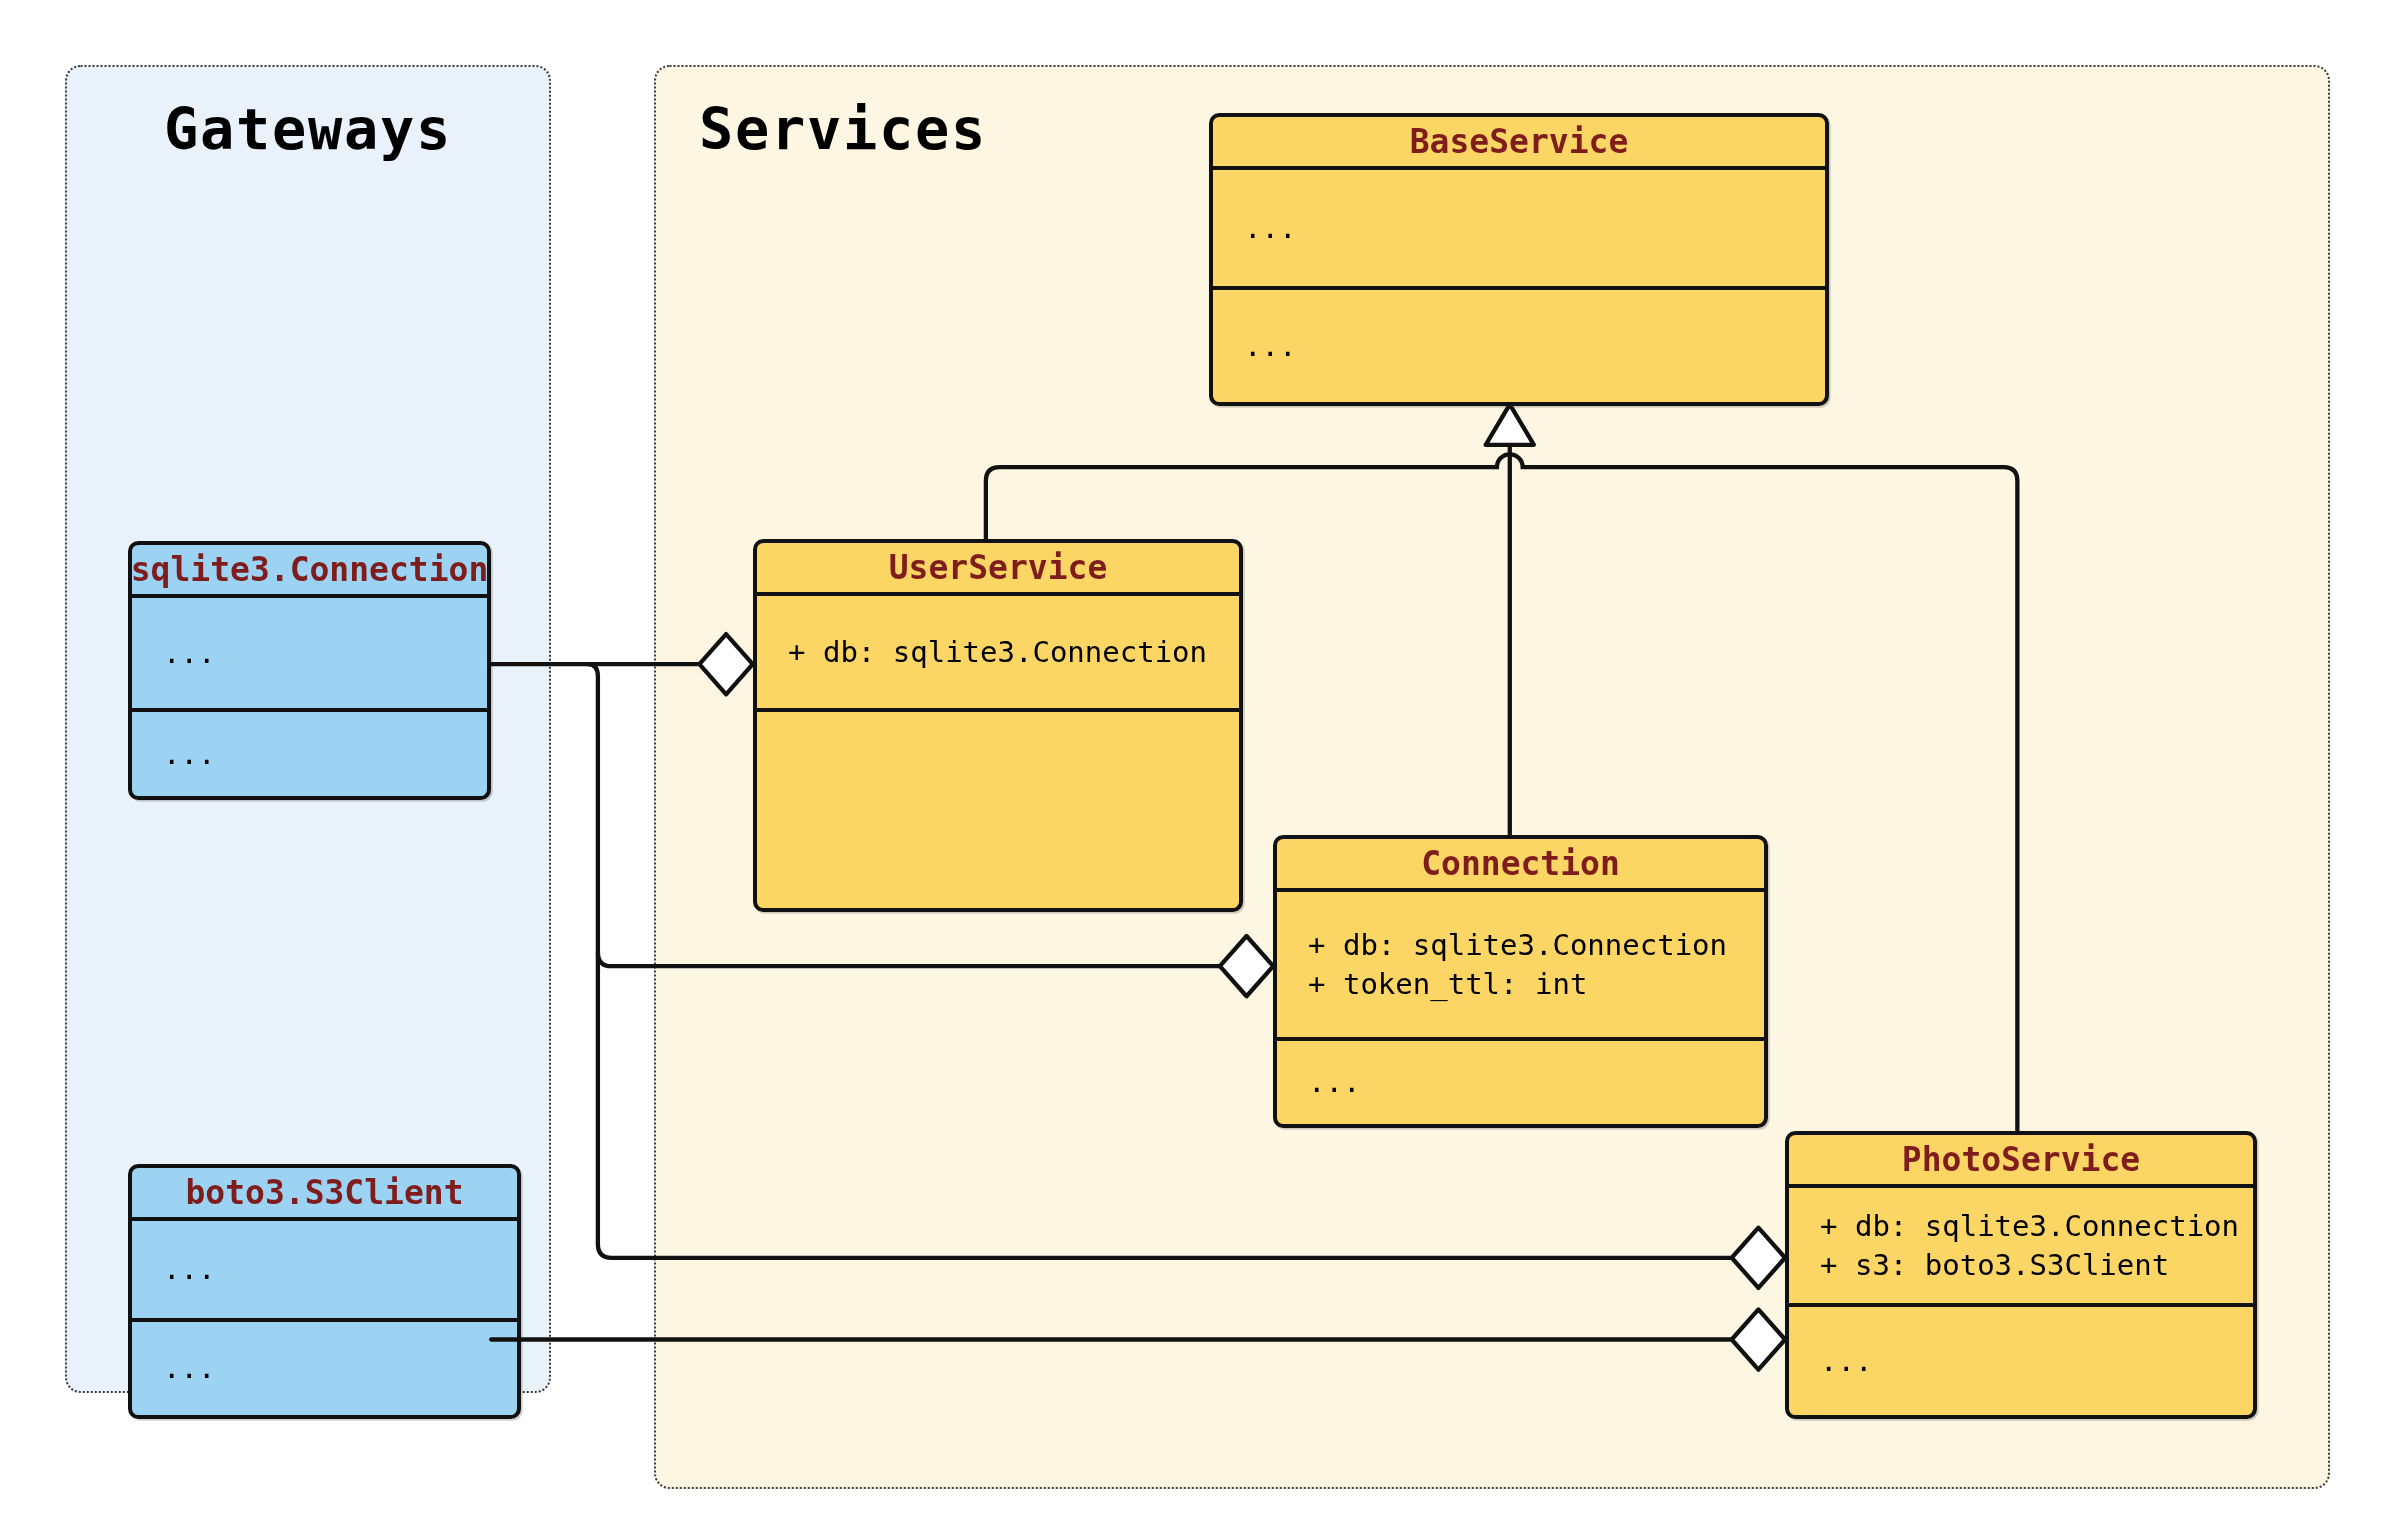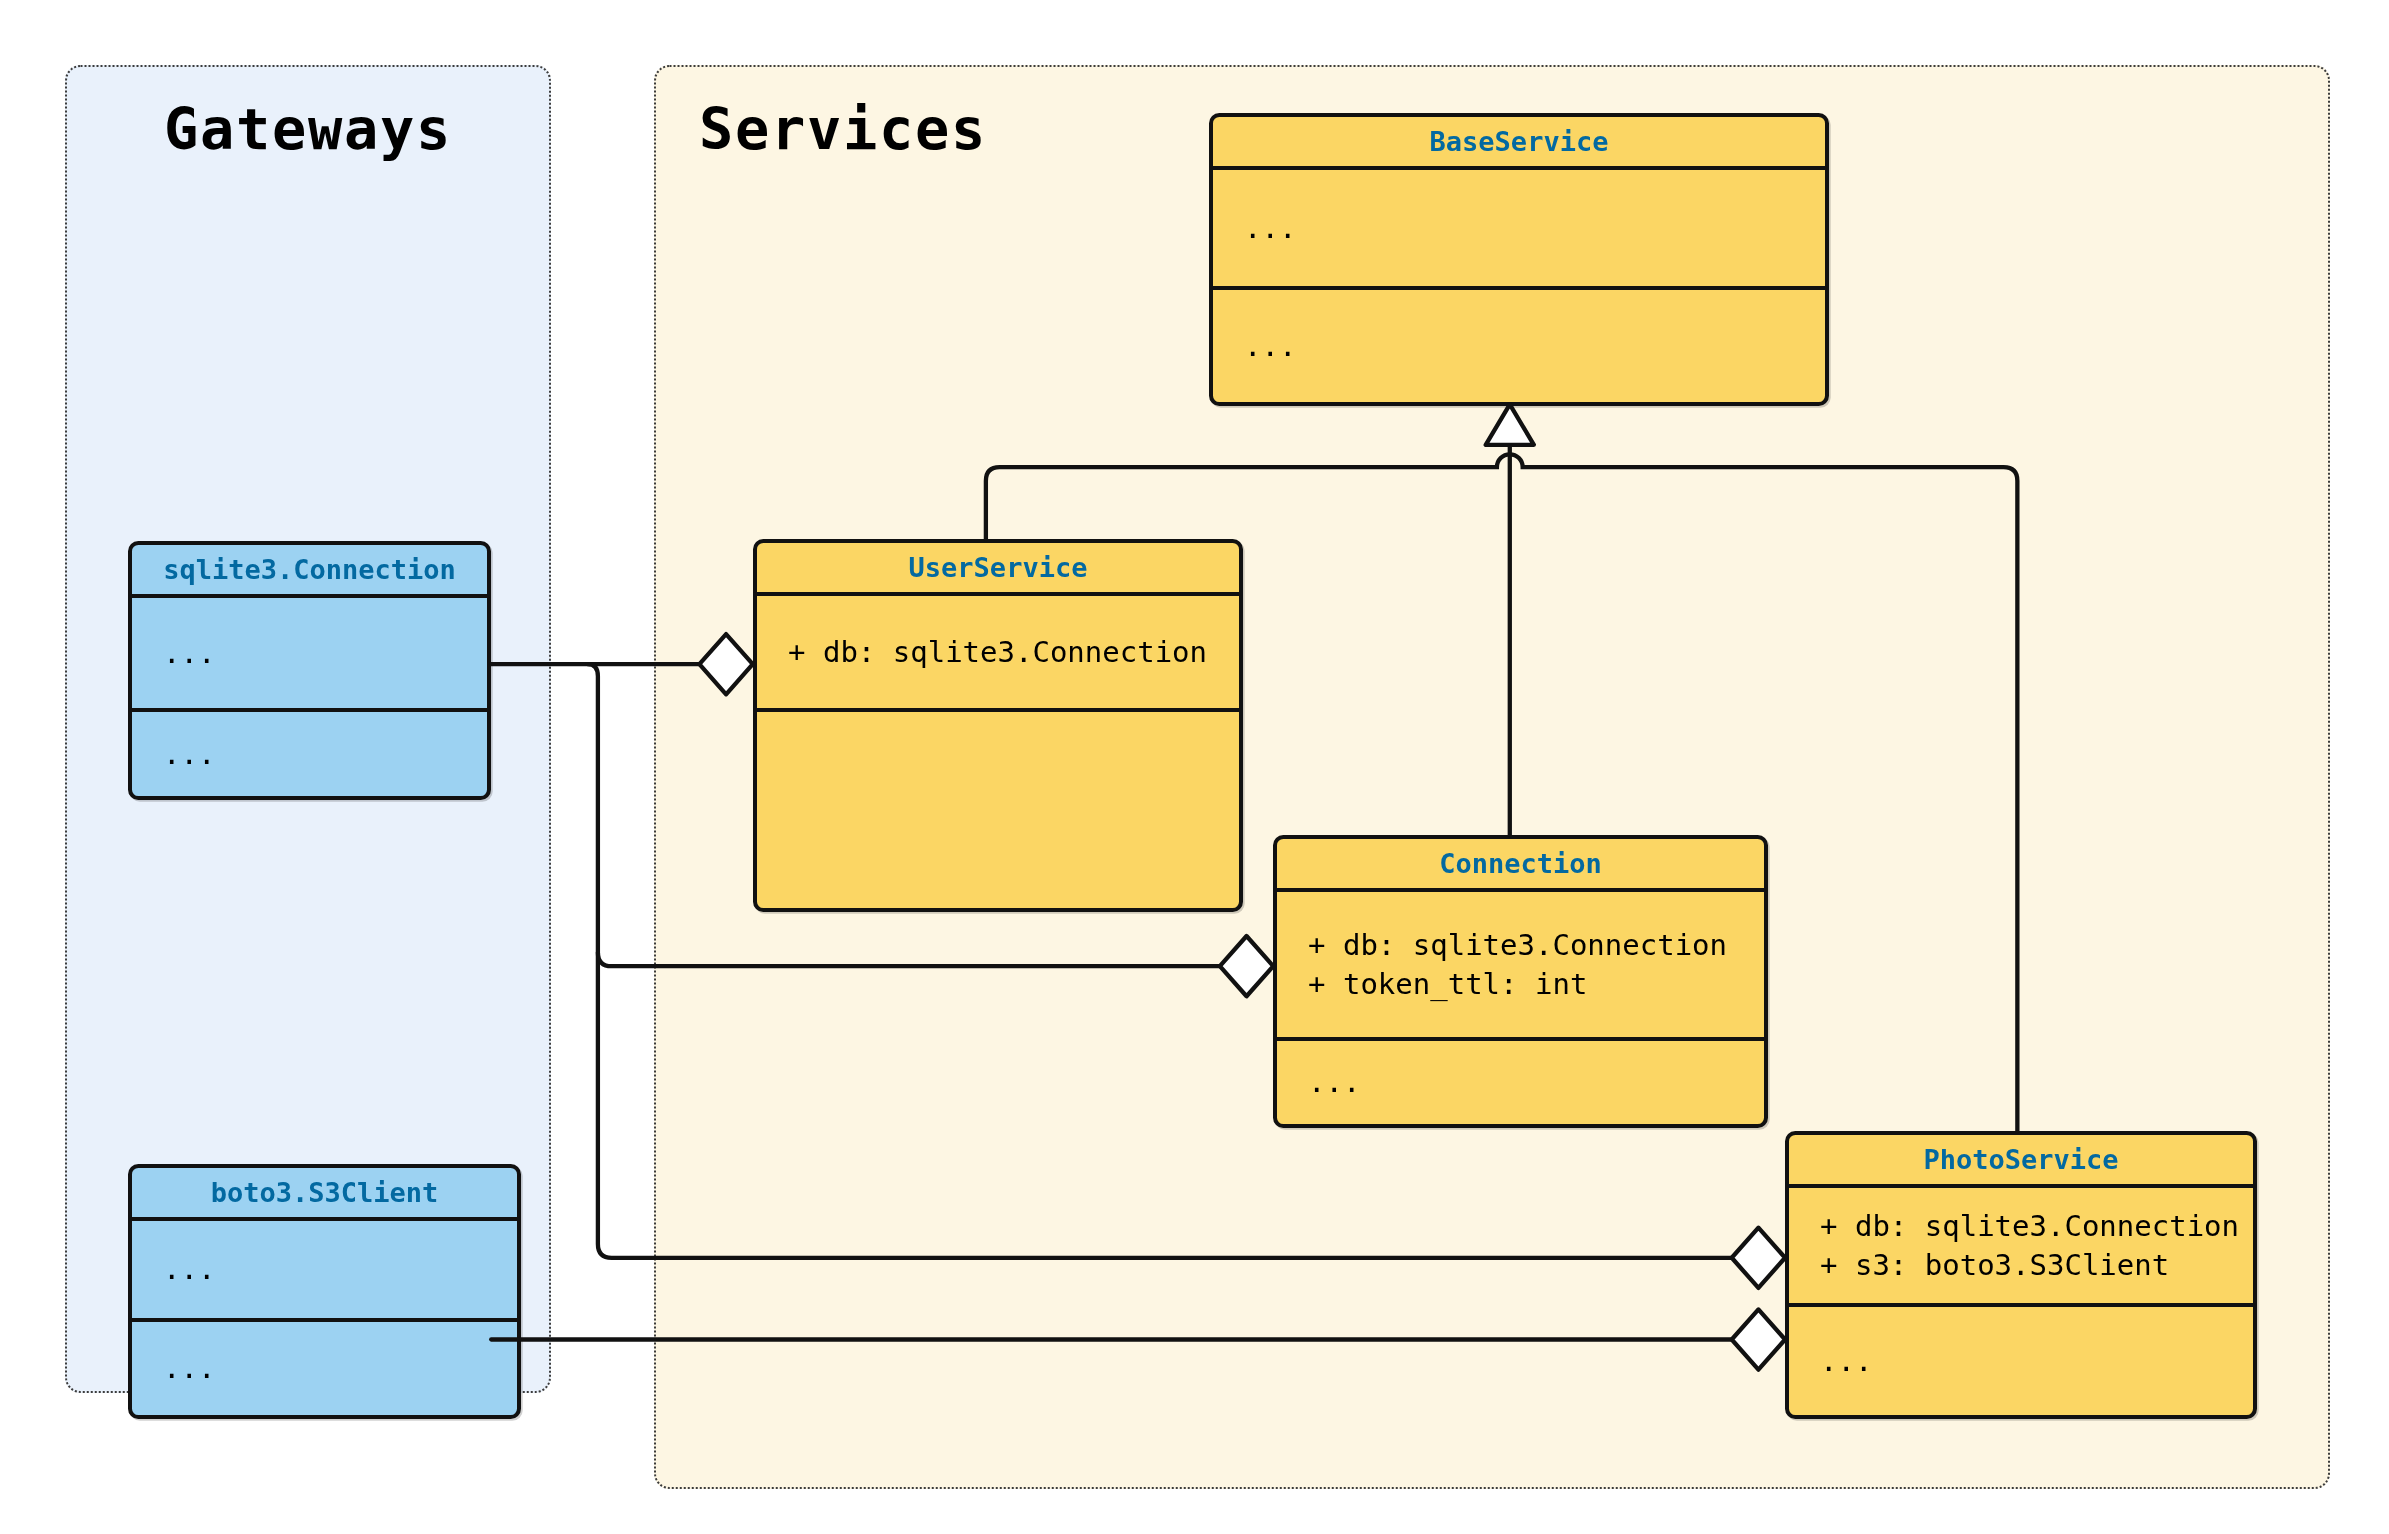--- a/index.html
+++ b/index.html
@@ -58,22 +58,22 @@
     flex-direction:column;
     box-shadow:1.7px 1.7px 0 rgba(0,0,0,0.18);
   }
   .class-box.blue{background:var(--class-fill-blue);}
   .class-box.yellow{background:var(--class-fill-yellow);}
   .cb-header{
     height:49px;                 
     flex:0 0 auto;
     display:flex;align-items:center;justify-content:center;
     font-weight:bold;
-    font-size:27px;
-    color:#0369a1;
+    font-size:33px;
+    color:#7f1d1d;
   }
   .cb-attrs,.cb-methods{
     border-top:4.3px solid var(--stroke);
     display:flex;flex-direction:column;justify-content:center;
     padding-left:31px;
     font-size:29px;
     color:#000;
   }
   .cb-attrs{flex:0 0 auto;}
   .cb-methods{flex:1 1 auto;}

